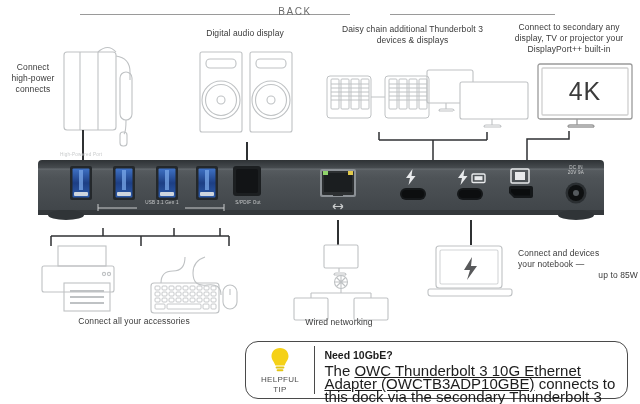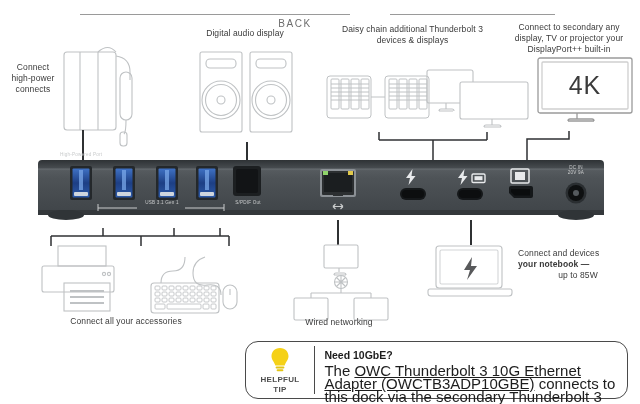--- a/index.html
+++ b/index.html
@@ -12,34 +12,34 @@
   .abs{position:absolute;}
   .lbl{font-size:8.5px;line-height:11px;text-align:center;color:#3a3a3a;letter-spacing:0.1px;}
   svg{display:block;overflow:visible;}
 
   
   .hdr{top:4px;left:0;width:640px;height:20px;}
   .hdr .rule{position:absolute;top:10px;height:1px;background:#9a9a9a;}
   .hdr .rule.l{left:80px;width:270px;}
   .hdr .rule.r{left:390px;width:165px;}
   .hdr .ttl{position:absolute;left:0;top:2px;width:590px;text-align:center;
-            font-size:10px;letter-spacing:1.6px;color:#6d6d6d;margin-top:12px;}
+            font-size:10px;letter-spacing:1.6px;color:#6d6d6d;}
 
   
   .dock{left:38px;top:160px;width:566px;height:58px;}
 
   
   .tip{left:245px;top:341px;width:383px;height:58px;
        border:1.6px solid #4a4a4a;border-radius:13px;background:#fff;
        box-sizing:border-box;display:flex;align-items:stretch;}
   .tip-left{width:68px;display:flex;flex-direction:column;align-items:center;
             justify-content:center;padding-top:2px;}
   .tip-div{width:1.4px;background:#4a4a4a;margin:4px 0;}
   .tip-right{flex:1;padding:7px 10px 0 9px;}
-  .tip-word{font-size:8px;font-weight:bold;color:#4d4d4d;letter-spacing:.3px;line-height:10px;text-align:center;}
+  .tip-word{font-size:8px;font-weight:normal;color:#4d4d4d;letter-spacing:.3px;line-height:10px;text-align:center;}
   .tip-h{font-size:10.5px;font-weight:bold;color:#1d1d1d;margin-bottom:3px;}
   .tip-b{font-size:15px;color:#1d1d1d;line-height:13px;}
   .tip-link{text-decoration:underline;}
 
   .portlabel{font-size:4.6px;color:#c9cbcc;letter-spacing:.2px;white-space:nowrap;}
 </style>
 </head>
 <body>
 
 <div class="stage">
@@ -146,21 +146,21 @@
         <path d="M55 10 L55 36"></path>
       </g>
     </svg>
   </div>
 
   <div class="abs" style="left:500px;top:22px;width:138px;">
     <div class="lbl">Connect to secondary any</div>
     <div class="lbl">display, TV or projector your</div>
     <div class="lbl">DisplayPort++ built-in</div>
   </div>
-  <div class="abs" style="left:521px;top:57px;padding-left:16px;">
+  <div class="abs" style="left:521px;top:63px;padding-left:16px;">
     <svg width="96" height="68" viewBox="0 0 96 68">
       <g fill="none" stroke="#9a9a9a" stroke-width="1.3">
         <rect x="1" y="1" width="94" height="55" rx="2"></rect>
         <rect x="5" y="5" width="86" height="47" rx="1" stroke="#cfcfcf"></rect>
         <path d="M40 56 l0 6 M31 64 l26 0 M31 64 q0 -2 2 -2 l22 0 q2 0 2 2"></path>
       </g>
       <text x="48" y="37" text-anchor="middle" font-family="Liberation Sans, sans-serif" font-size="25" fill="#3b3b3b" letter-spacing="1">4K</text>
     </svg>
   </div>
 
@@ -391,21 +391,21 @@
           <rect x="42" y="49" width="34" height="5" rx="1"></rect>
           <rect x="78" y="49" width="6" height="5" rx="1"></rect>
           <rect x="86" y="49" width="5" height="5" rx="1"></rect>
         </g>
         <rect x="98" y="30" width="14" height="24" rx="7"></rect>
         <line x1="105" y1="34" x2="105" y2="40"></line>
       </g>
     </svg>
   </div>
 
-  <div class="abs" style="left:36px;top:316px;width:180px;">
+  <div class="abs" style="left:44px;top:316px;width:180px;">
     <div class="lbl">Connect all your accessories</div>
   </div>
 
   <div class="abs" style="left:337px;top:220px;width:1.5px;height:25px;background:#2f3133;"></div>
   <div class="abs" style="left:292px;top:244px;">
     <svg width="96" height="72" viewBox="0 0 96 72">
       <g fill="none" stroke="#bfc2c4" stroke-width="1.1">
         <rect x="32" y="1" width="34" height="23" rx="1.5"></rect>
         <path d="M47 24 l0 4 M42 31 l12 0 M42 31 q0 -2 2 -2 l8 0 q2 0 2 2"></path>
         <circle cx="49" cy="38" r="6.5"></circle>
@@ -426,22 +426,22 @@
       <g fill="none" stroke="#bfc2c4" stroke-width="1.1">
         <rect x="8" y="1" width="66" height="42" rx="3"></rect>
         <rect x="12" y="5" width="58" height="34" rx="1.5" stroke="#d3d5d7"></rect>
         <path d="M2 44 L82 44 q2 0 2 2 v2 q0 3 -3 3 H3 q-3 0 -3 -3 v-2 q0 -2 2 -2 Z"></path>
       </g>
       <path d="M44 12 L36 25 L42 25 L39 35 L49 21 L43 21 Z" fill="#58595b"></path>
     </svg>
   </div>
   <div class="abs" style="left:518px;top:248px;width:120px;text-align:left;">
     <div class="lbl" style="text-align:left;">Connect and devices</div>
-    <div class="lbl" style="text-align:left;font-weight:bold;">your notebook —</div>
-    <div class="lbl" style="text-align:center;">up to 85W</div>
+    <div class="lbl" style="text-align:left;">your notebook —</div>
+    <div class="lbl" style="text-align:right;">up to 85W</div>
   </div>
 
   <div class="abs tip">
     <div class="tip-left">
       <svg width="24" height="26" viewBox="0 0 24 26" style="margin-bottom:2px;">
         <path d="M12 1 C6.5 1 3.5 5 3.5 9.2 C3.5 13 6.5 15 7.3 18.5 L16.7 18.5 C17.5 15 20.5 13 20.5 9.2 C20.5 5 17.5 1 12 1 Z" fill="#f5d117"></path>
         <rect x="7.6" y="19.4" width="8.8" height="2.1" rx="1" fill="#e3c513"></rect>
         <rect x="8.6" y="22.3" width="6.8" height="2" rx="1" fill="#e3c513"></rect>
       </svg>
       <div class="tip-word">HELPFUL</div>

